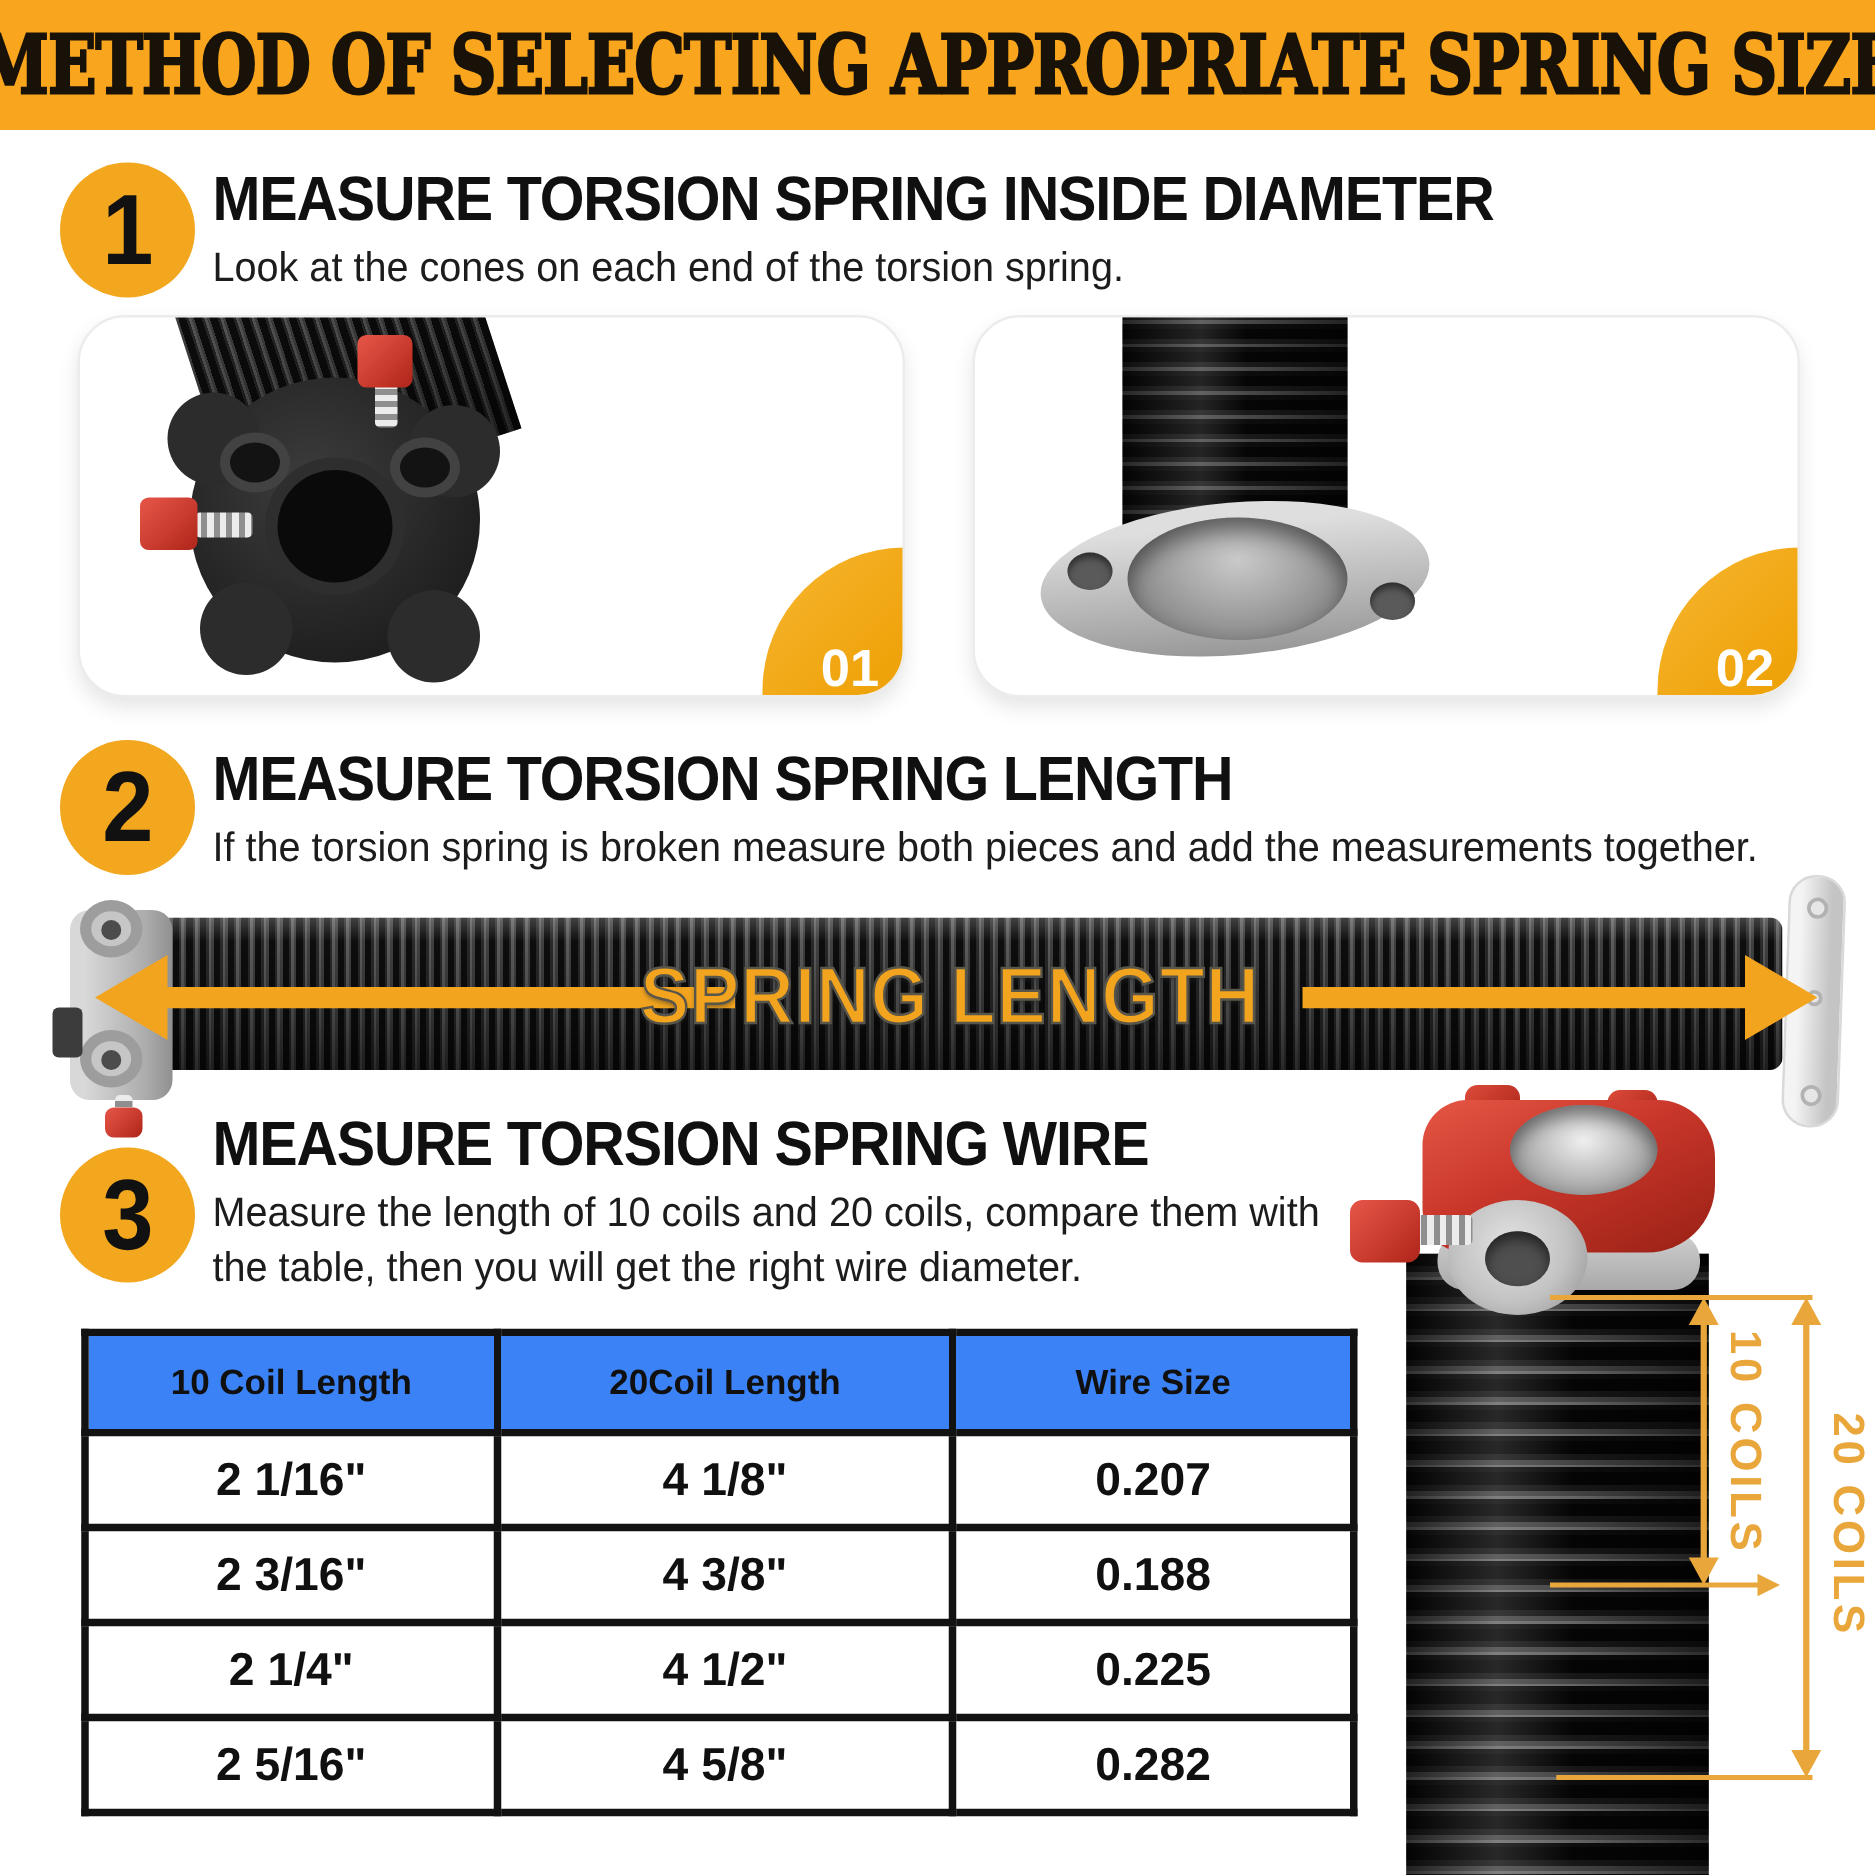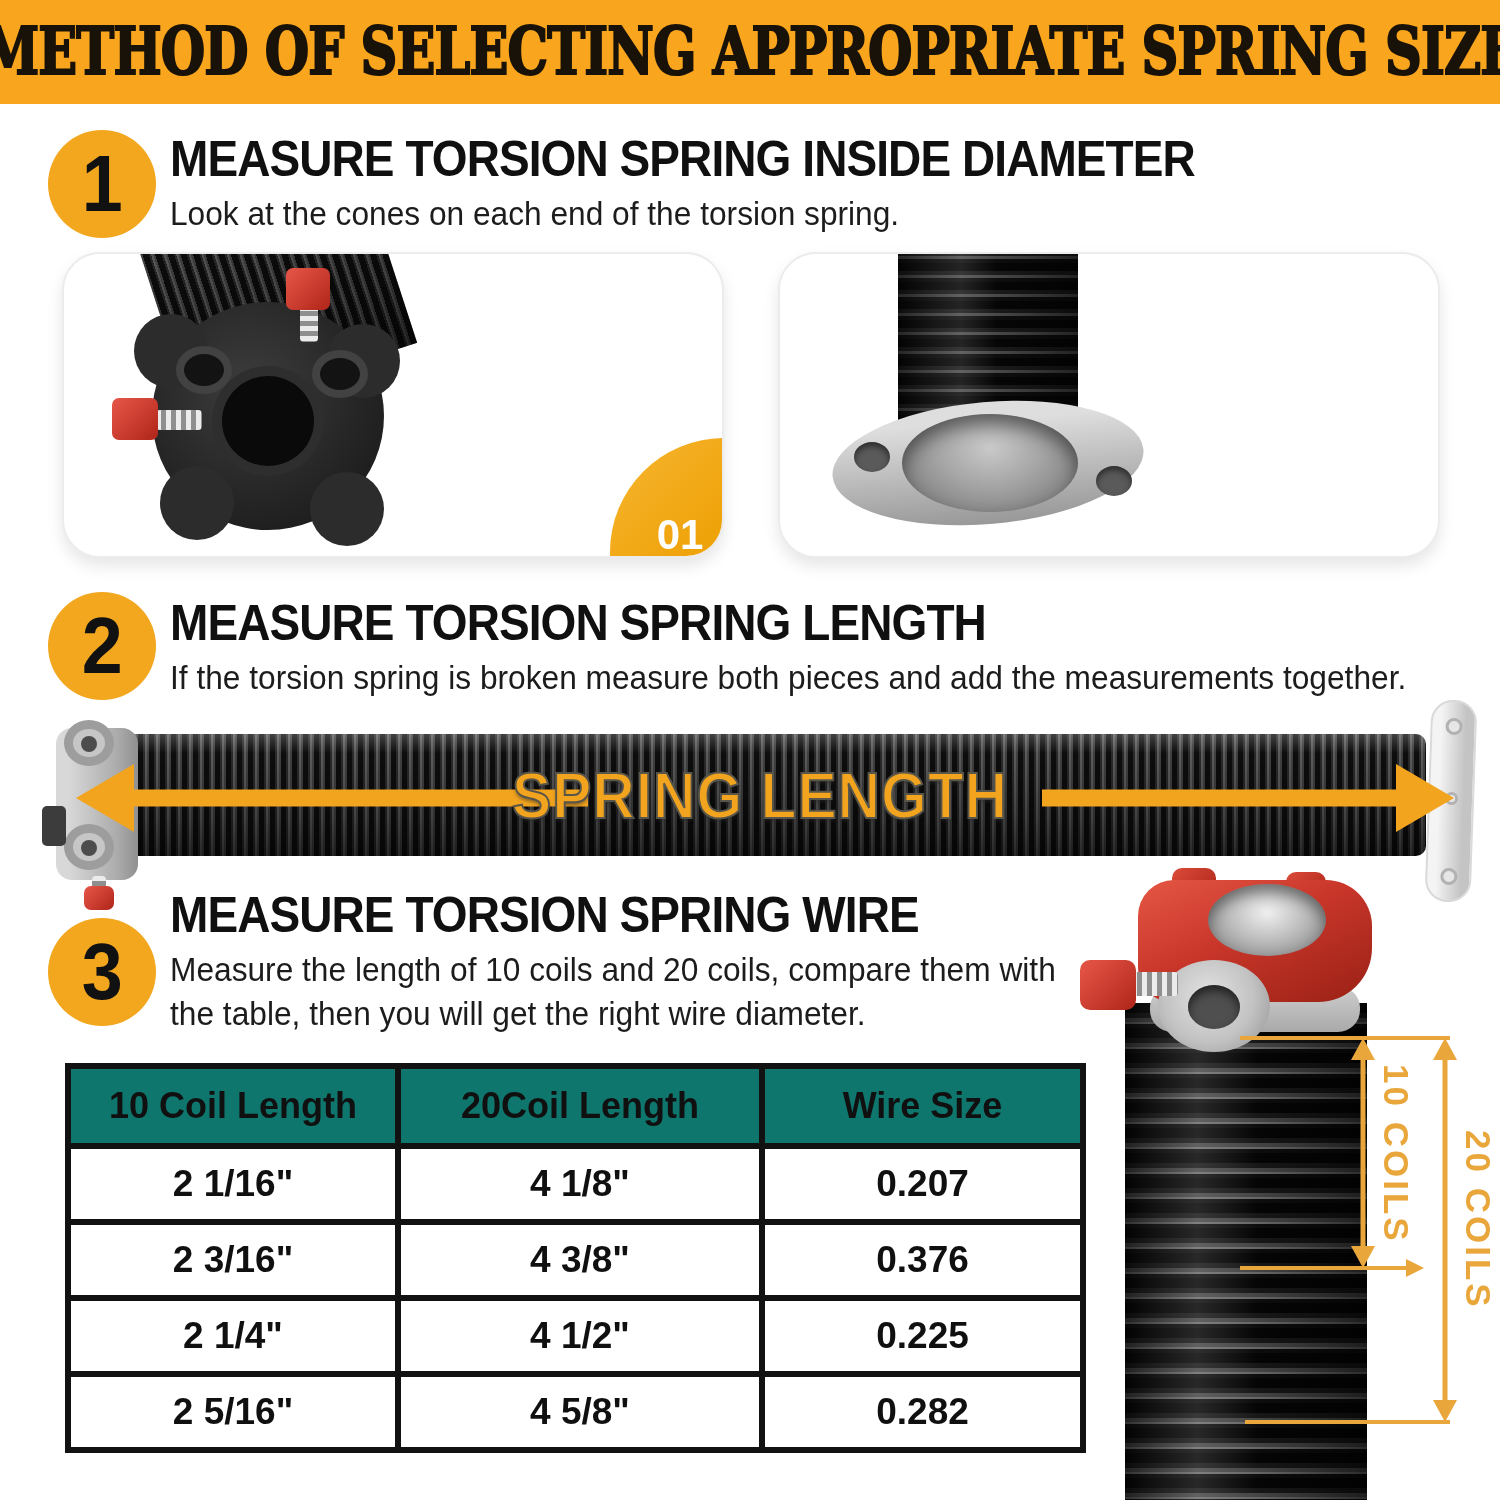--- a/index.html
+++ b/index.html
@@ -85,21 +85,21 @@
     transform:rotate(2deg); background:linear-gradient(90deg,#f4f4f4 20%,#c4c4c4 80%); border:2px solid #d9d9d9; }
   .ls-plate-hole { position:absolute; left:13px; width:17px; height:17px; border-radius:50%; background:#e6e6e6; border:3px solid #b2b2b2; }
   .ls-label { position:absolute; left:50%; top:98px; transform:translate(-50%,-50%) scaleX(0.92);
     font-size:64px; font-weight:bold; letter-spacing:1px; color:#F2A41E; white-space:nowrap;
     -webkit-text-stroke:2px #58554a; text-shadow:0 3px 4px rgba(40,40,40,0.55); }
 
   
   .spec-table { position:absolute; left:65px; top:1063px; border-collapse:collapse; }
   .spec-table th, .spec-table td { border:6px solid #121212; text-align:center;
     font-weight:bold; color:#101010; background:#ffffff; }
-  .spec-table th { background:#0f766e; font-size:36px; height:80px; transform:scale(1); }
+  .spec-table th { background:#3b82f6; font-size:28px; height:80px; transform:scale(1); }
   .spec-table td { font-size:37px; height:76px; }
   .col-a { width:330px; } .col-b { width:364px; } .col-c { width:321px; }
 
   
   .vspring { position:absolute; left:1080px; top:868px; width:420px; height:632px; }
   .v-coil { position:absolute; left:45px; top:135px; width:242px; height:500px; }
   .vcone-body { position:absolute; left:58px; top:12px; width:234px; height:122px;
     border-radius:36px 46px 54px 34px;
     background:linear-gradient(155deg,#E05140 8%,#C8362A 45%,#9E2217 95%); }
   .vcone-lug { position:absolute; background:linear-gradient(135deg,#DD4B3A,#AC2619); border-radius:10px; }
@@ -156,20 +156,23 @@
     <div class="photo-card">
       <div class="art">
         <div class="p2-coil coil-h" style="background:
             linear-gradient(90deg, rgba(0,0,0,0.5) 0%, rgba(255,255,255,0.12) 35%, rgba(0,0,0,0.05) 55%, rgba(0,0,0,0.55) 100%),
             repeating-linear-gradient(180deg,#060606 0 8px,#1b1b1b 8px 12px,#4c4c4c 12px 15px,#0e0e0e 15px 19px);"></div>
         <div class="p2-flange"></div>
         <div class="p2-hole" style="left:74px; top:188px;"></div>
         <div class="p2-hole" style="left:316px; top:212px;"></div>
         <div class="p2-bore"></div>
       </div>
+      <div class="badge">
+        <span>02</span>
+      </div>
     </div>
 
   </div>
 
   <div class="num-circle" style="left:48px; top:592px;">
     <span>2</span>
   </div>
   <h2 class="step-title" style="left:170px; top:594px;">MEASURE TORSION SPRING LENGTH</h2>
   <p class="step-sub" style="left:170px; top:656px; width:1330px;">If the torsion spring is broken measure both pieces and add the measurements together.</p>
 
@@ -216,21 +219,21 @@
     </thead>
     <tbody>
       <tr>
         <td>2 1/16"</td>
         <td>4 1/8"</td>
         <td>0.207</td>
       </tr>
       <tr>
         <td>2 3/16"</td>
         <td>4 3/8"</td>
-        <td>0.376</td>
+        <td>0.188</td>
       </tr>
       <tr>
         <td>2 1/4"</td>
         <td>4 1/2"</td>
         <td>0.225</td>
       </tr>
       <tr>
         <td>2 5/16"</td>
         <td>4 5/8"</td>
         <td>0.282</td>

